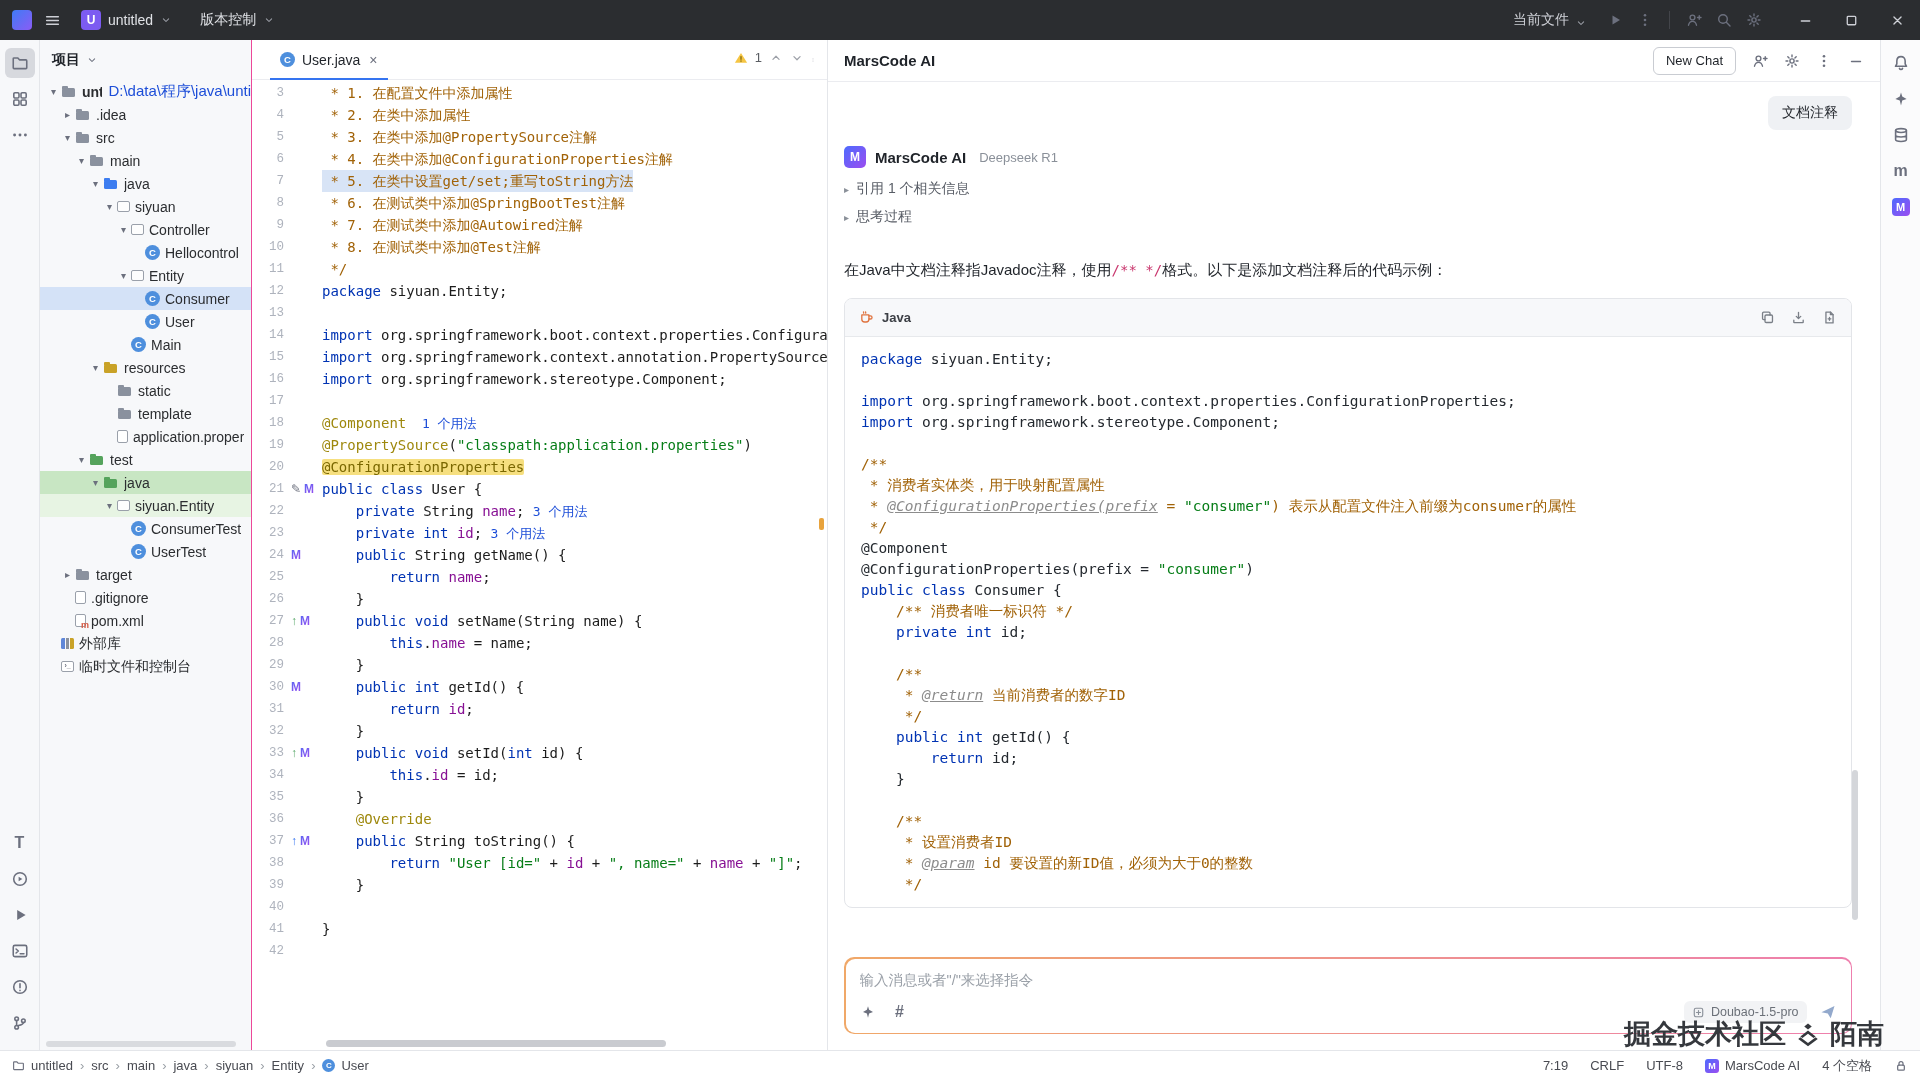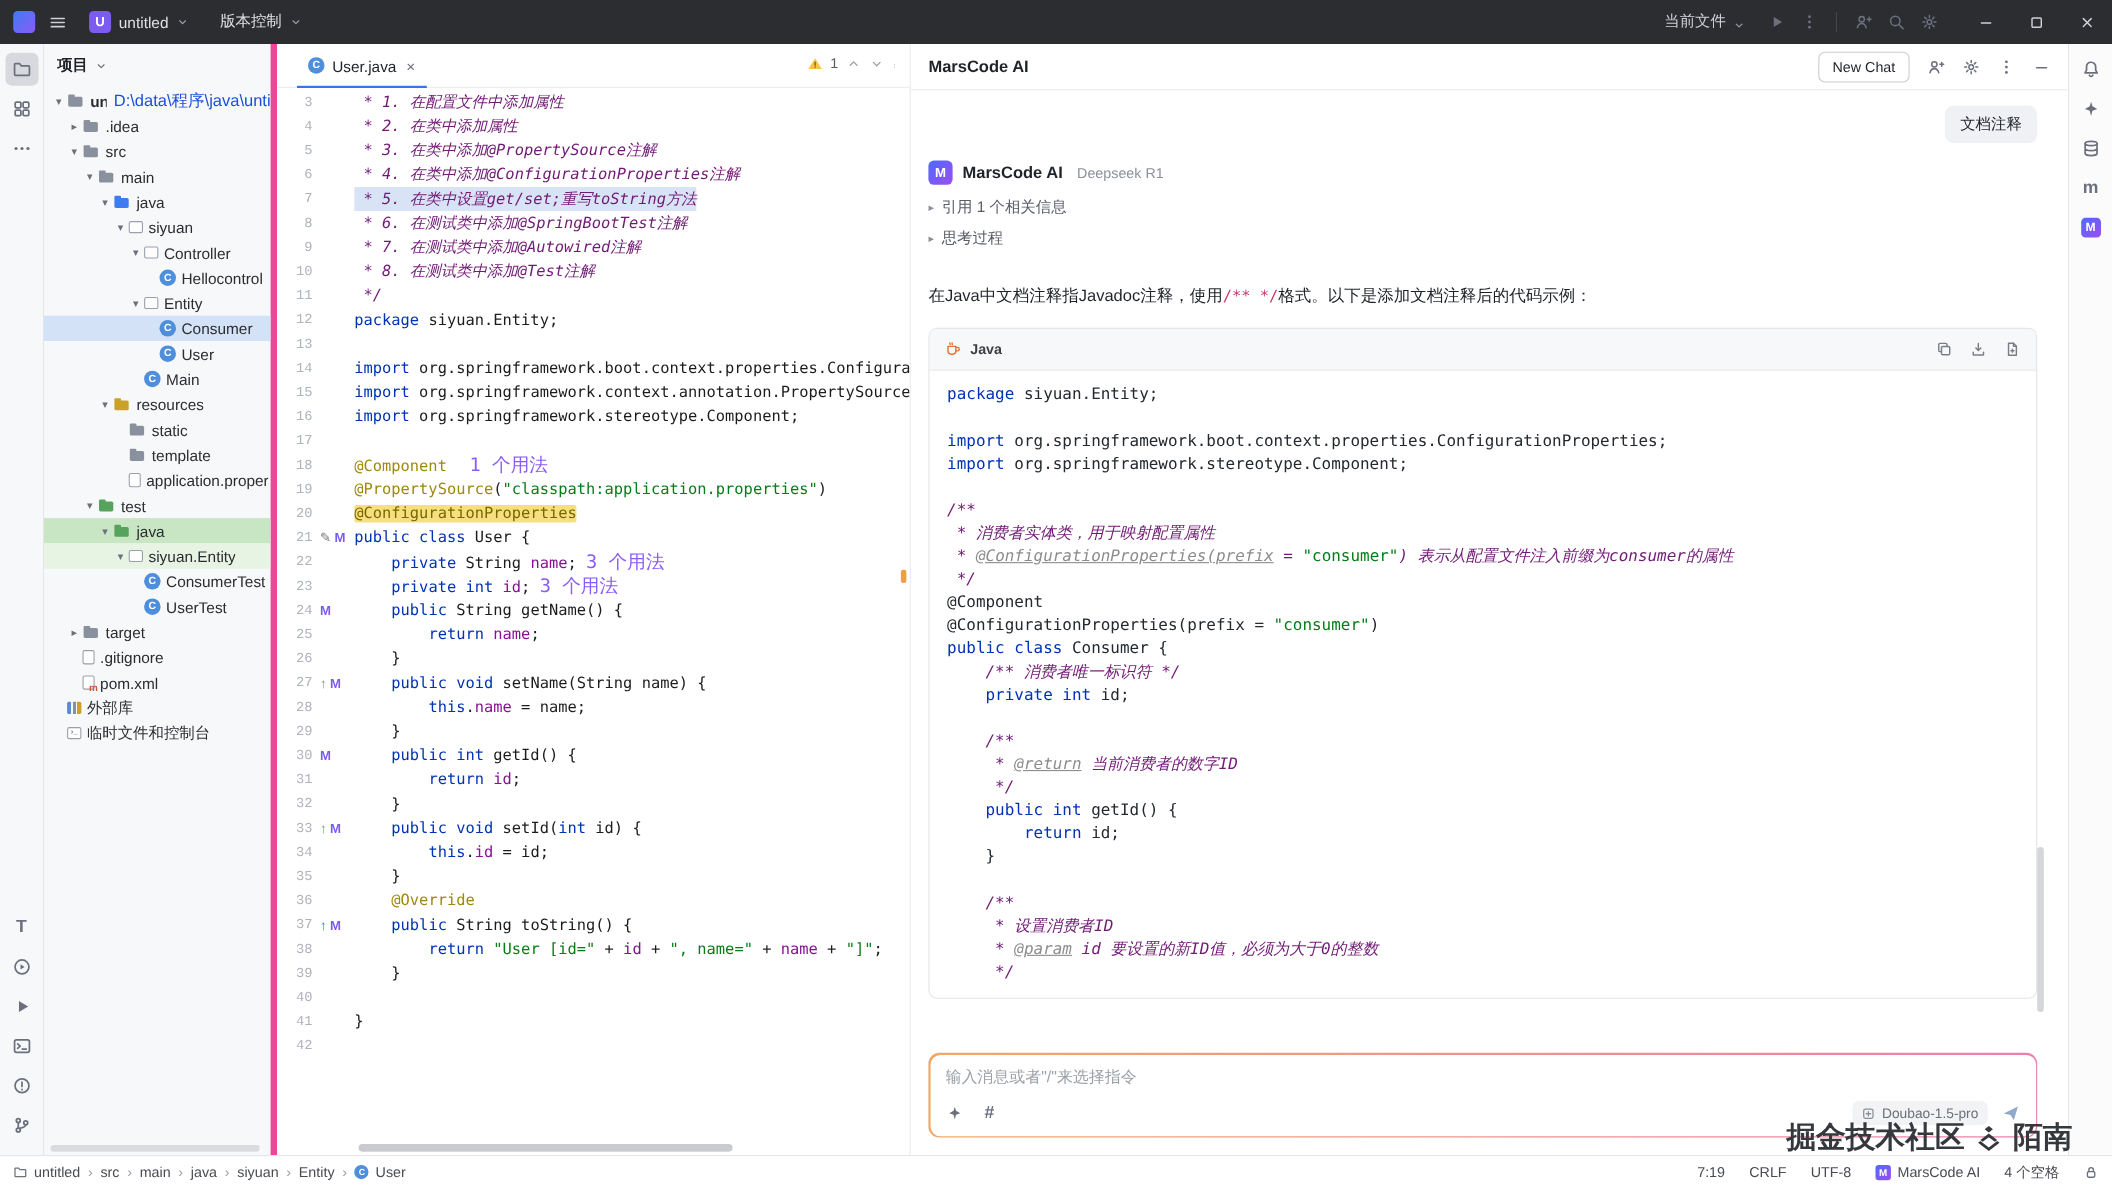--- a/index.html
+++ b/index.html
@@ -30,21 +30,21 @@
   .lstrip{width:40px;background:#f7f8fa;border-right:1px solid #e4e6ea;display:flex;flex-direction:column;align-items:center;padding:8px 0 12px;gap:6px}
   .stripbtn{width:30px;height:30px;border-radius:6px;display:flex;align-items:center;justify-content:center}
   .stripbtn.active{background:#d7d9de}
   .sicon{width:18px;height:18px}
   .lbottom{margin-top:auto;display:flex;flex-direction:column;gap:6px;align-items:center}
   .rstrip{width:40px;background:#fbfbfc;border-left:1px solid #e4e6ea;display:flex;flex-direction:column;align-items:center;padding:8px 0;gap:6px}
   .mbadge{width:18px;height:18px;border-radius:4px;background:linear-gradient(135deg,#4d6bfe,#9b4df0);color:#fff;font-weight:700;font-size:11px;display:flex;align-items:center;justify-content:center}
   .mbadge.sm{width:14px;height:14px;font-size:9px;border-radius:3px}
 
   
-  .project{width:212px;flex:none;background:#f7f8fa;border-right:6px solid #ec4899;display:flex;flex-direction:column;position:relative}
+  .project{width:212px;flex:none;background:#f7f8fa;border-right:1px solid #ec4899;display:flex;flex-direction:column;position:relative}
   .phead{height:40px;display:flex;align-items:center;gap:6px;padding:0 12px;font-size:14px;font-weight:600;color:#1f2329}
   .tree{flex:1;overflow:hidden;font-size:14px;color:#2b2d30}
   .trow{height:23px;display:flex;align-items:center;white-space:nowrap;overflow:hidden}
   .trow.sel{background:#d4e2f7}
   .trow.bgg{background:#c8e6c3}
   .trow.bglg{background:#e7f4e3}
   .chev{width:15px;flex:none;color:#6c707e;font-size:10px;display:inline-flex;justify-content:center}
   .tlabel{overflow:hidden;text-overflow:clip}
   .tlabel.b{font-weight:700}
   .textra{color:#1d4ed8;font-size:15px;margin-left:6px}
@@ -78,26 +78,26 @@
   .gi{font-size:12px;line-height:1;font-family:"Liberation Sans",sans-serif}
   .gi-pen{color:#6c707e}
   .gi-m{font-weight:700;background:linear-gradient(135deg,#5a67f2,#9b4df0);-webkit-background-clip:text;background-clip:text;color:transparent}
   .gi-upg{color:#59a869;font-weight:700}
   .gi-upb{color:#3574f0;font-weight:700}
   .ecode{flex:1;overflow:hidden;white-space:pre;color:#1c1c1c}
   .ecode-in{display:inline-block;min-height:22px}
   .eline.cur .ecode-in{background:#d8e4f6}
   .tk-k{color:#0033b3}
   .tk-st{color:#067d17}
-  .tk-c{color:#701a75;font-style:italic}
+  .tk-c{color:#a16207;}
   .tk-cu{color:#8c8c8c;font-style:italic;text-decoration:underline}
   .tk-a{color:#9e880d}
   .tk-ah{color:#7a6700;background:#f6df7f;border-radius:2px}
   .tk-f{color:#871094}
-  .tk-hint{color:#8b5cf6;font-size:17px}
+  .tk-hint{color:#1d4ed8;font-size:13px}
   .edwarn{position:absolute;top:7px;right:16px;display:flex;align-items:center;gap:7px;font-size:13px;color:#5a5d63;background:rgba(255,255,255,.92);padding:3px 7px;border-radius:6px;font-family:"Liberation Sans",sans-serif}
   .edwarn .icon{width:14px;height:14px}
   .stripe-mark{position:absolute;right:3px;width:5px;height:12px;border-radius:2px;background:#e8a33d;top:478px}
   .ehscroll{position:absolute;bottom:3px;left:74px;width:340px;height:7px;border-radius:4px;background:#c9cbd0}
 
   
   .chat{flex:1;display:flex;flex-direction:column;background:#fff;position:relative;overflow:hidden}
   .chead{height:42px;flex:none;display:flex;align-items:center;padding:0 16px;border-bottom:1px solid #ebecf0}
   .ctitle{font-size:15px;font-weight:700;color:#1f2329}
   .cright{margin-left:auto;display:flex;align-items:center;gap:16px}

